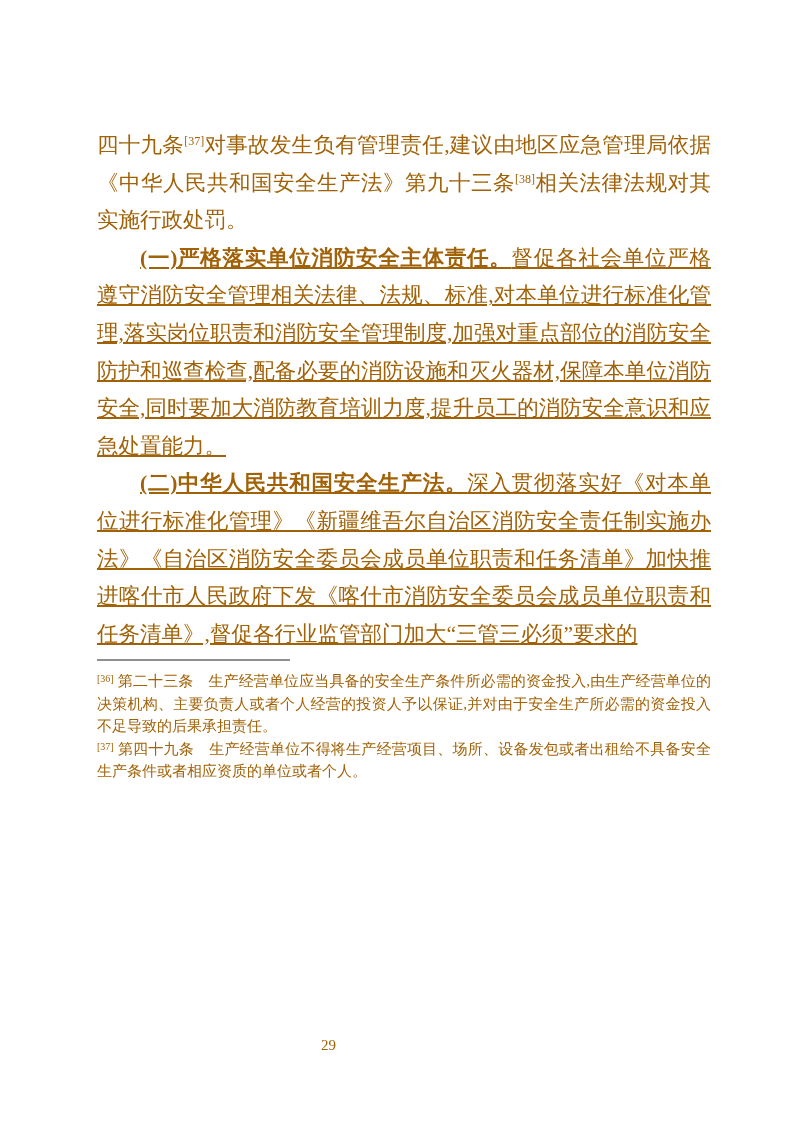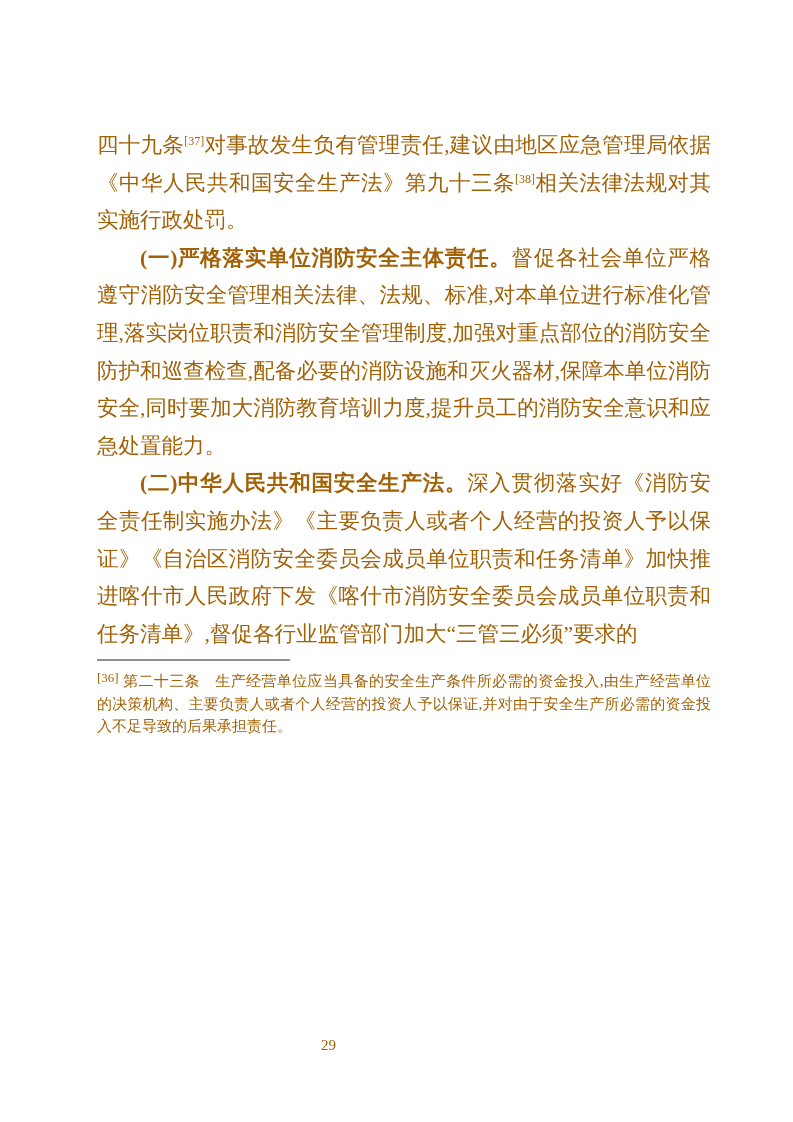--- a/index.html
+++ b/index.html
@@ -26,20 +26,21 @@
   .body-text {
     font-size: 21.5px;
     line-height: 37.6px;
     text-align: justify;
   }
   .body-text p {
     margin: 0;
   }
   .para-indent {
     text-indent: 2em;
+    text-decoration: underline;
   }
   .section-heading {
     font-family: "Liberation Sans", sans-serif;
     font-weight: 700;
     text-indent: 2em;
   }
   .lead-bold {
     font-weight: 700;
   }
   sup.body-ref {
@@ -56,21 +57,21 @@
   }
   .footnotes {
     font-size: 15px;
     line-height: 22.4px;
     text-align: justify;
   }
   .footnotes p {
     margin: 0;
   }
   sup.fn-marker {
-    font-size: 13px;
+    font-size: 10px;
     line-height: 0;
     vertical-align: 4px;
     margin-right: 4px;
   }
   .page-number {
     position: absolute;
     top: 1037px;
     left: 0;
     width: 657px;
     text-align: center;
@@ -82,30 +83,31 @@
 
 <div class="page">
   <div class="content">
 
     <div class="body-text">
       <p><span>四十九条</span><sup class="body-ref">[37]</sup><span>对事故发生负有管理责任,建议由地区应急管理局依据《中华人民共和国安全生产法》第九十三条</span><sup class="body-ref">[38]</sup><span>相关法律法规对其实施行政处罚。</span></p>
 
 
       <p class="para-indent"><span class="lead-bold">(一)严格落实单位消防安全主体责任。</span><span>督促各社会单位严格遵守消防安全管理相关法律、法规、标准,对本单位进行标准化管理,落实岗位职责和消防安全管理制度,加强对重点部位的消防安全防护和巡查检查,配备必要的消防设施和灭火器材,保障本单位消防安全,同时要加大消防教育培训力度,提升员工的消防安全意识和应急处置能力。</span></p>
 
-      <p class="para-indent"><span class="lead-bold">(二)中华人民共和国安全生产法。</span><span>深入贯彻落实好《消防安全责任制实施办法》《主要负责人或者个人经营的投资人予以保证》《自治区消防安全委员会成员单位职责和任务清单》加快推进喀什市人民政府下发《喀什市消防安全委员会成员单位职责和任务清单》,督促各行业监管部门加大“三管三必须”要求的</span></p>
+      <p class="para-indent"><span class="lead-bold">(二)中华人民共和国安全生产法。</span><span>深入贯彻落实好《对本单位进行标准化管理》《新疆维吾尔自治区消防安全责任制实施办法》《自治区消防安全委员会成员单位职责和任务清单》加快推进喀什市人民政府下发《喀什市消防安全委员会成员单位职责和任务清单》,督促各行业监管部门加大“三管三必须”要求的</span></p>
     </div>
 
     <div class="footnote-sep"></div>
 
     <div class="footnotes">
       <div class="footnote">
         <p><sup class="fn-marker">[36]</sup><span>第二十三条　生产经营单位应当具备的安全生产条件所必需的资金投入,由生产经营单位的决策机构、主要负责人或者个人经营的投资人予以保证,并对由于安全生产所必需的资金投入不足导致的后果承担责任。</span></p>
       </div>
       <div class="footnote">
+        <p><sup class="fn-marker">[37]</sup><span>第四十九条　生产经营单位不得将生产经营项目、场所、设备发包或者出租给不具备安全生产条件或者相应资质的单位或者个人。</span></p>
       </div>
       <div class="footnote">
       </div>
     </div>
 
   </div>
 
   <div class="page-number">29</div>
 </div>
 

